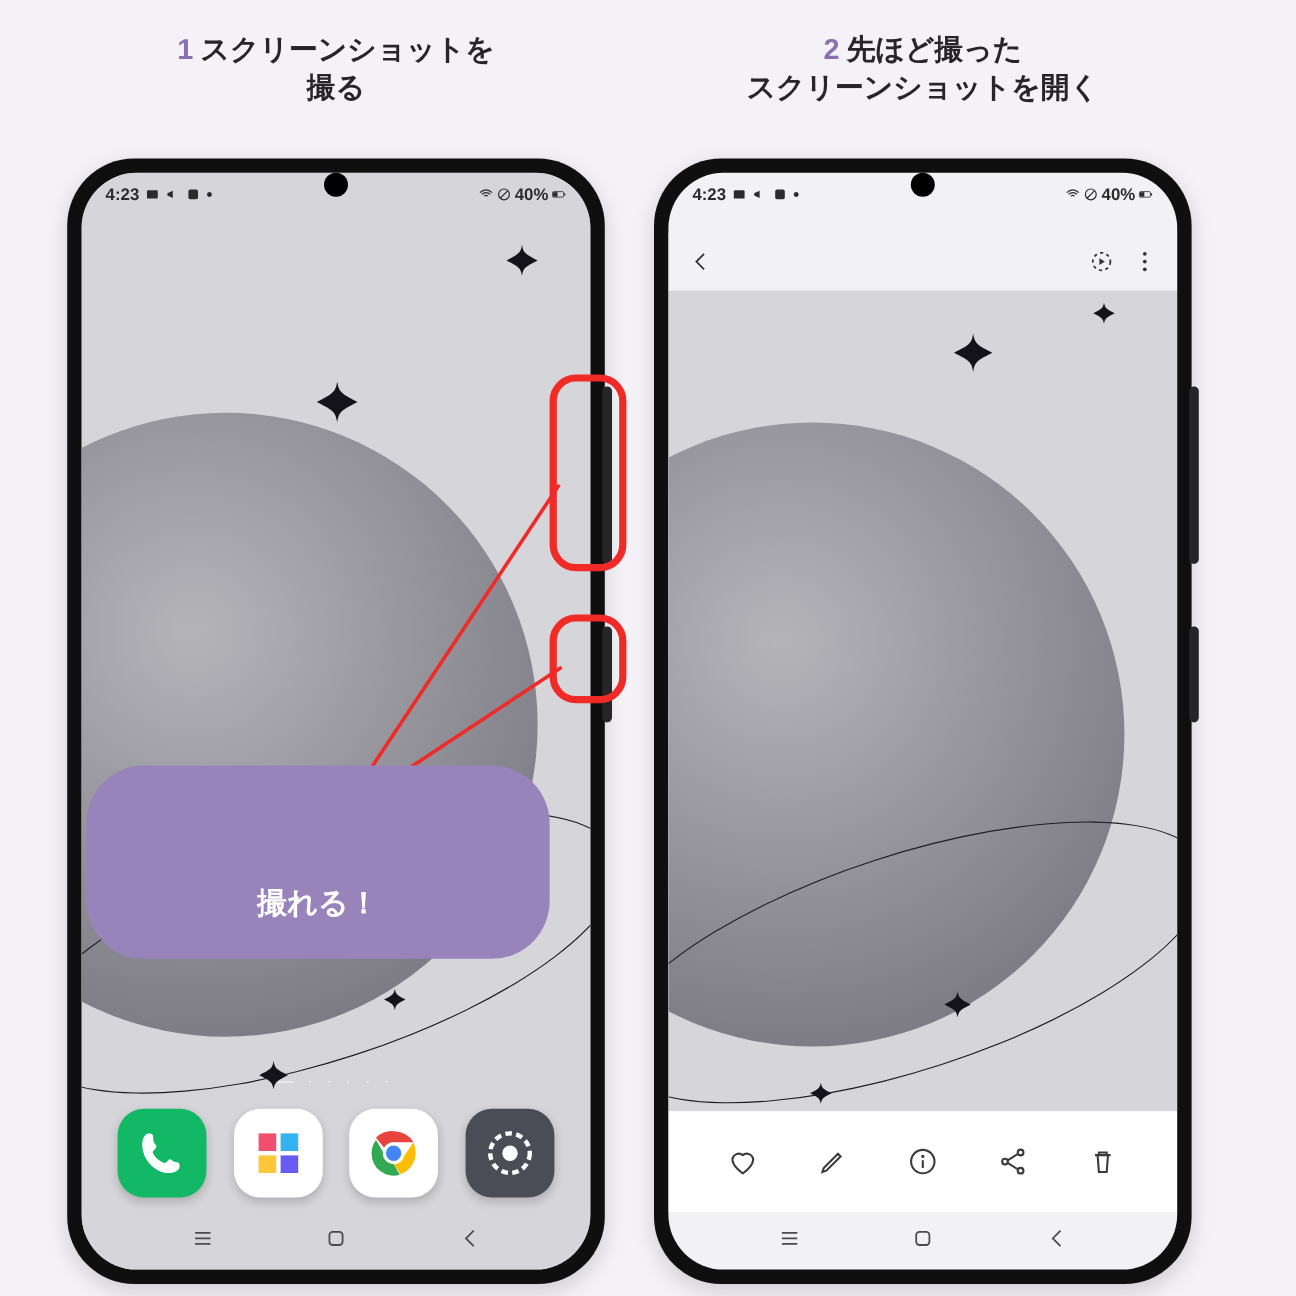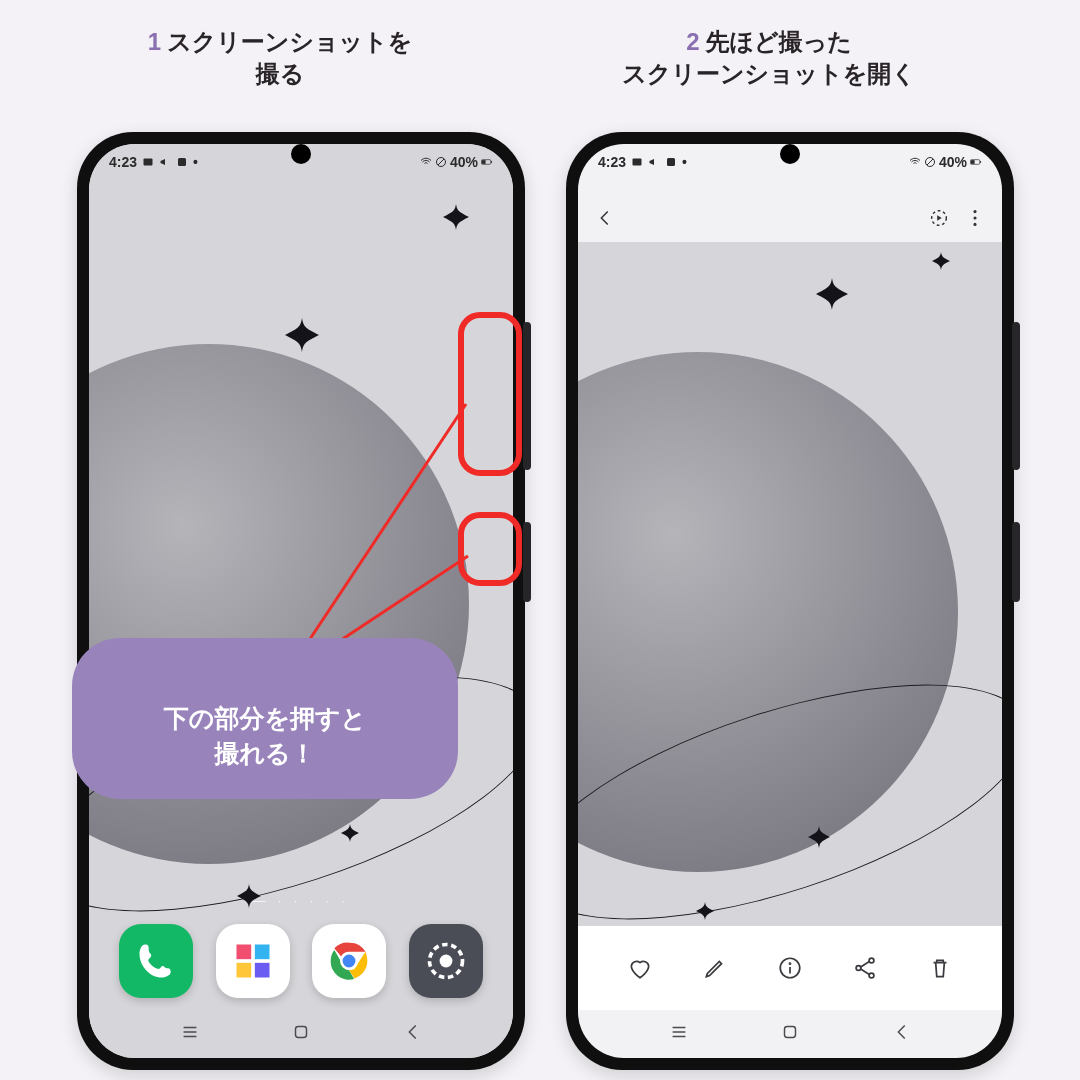--- a/index.html
+++ b/index.html
@@ -38,21 +38,20 @@
     position: absolute;
     left: 50%;
     transform: translateX(-50%);
     top: 132px;
     width: 448px;
     height: 938px;
     border-radius: 56px;
     background: #0f0f10;
     padding: 12px;
     box-shadow: 0 6px 18px rgba(0,0,0,.15);
-    margin-left: 21px;
   }
   
   .phone .side-btn {
     position: absolute;
     right: -6px;
     width: 8px;
     background: #262628;
     border-radius: 4px;
   }
   .phone .side-volume { top: 190px; height: 148px; }
@@ -296,21 +295,21 @@
     <div class="highlight" style="left:438px; top:312px; width:64px; height:164px;"></div>
     <div class="highlight" style="left:438px; top:512px; width:64px; height:74px;"></div>
 
     <svg width="520" height="1000" style="position:absolute; left:0; top:0; pointer-events:none">
       <line class="call-line" x1="280" y1="654" x2="446" y2="404"></line>
       <line class="call-line" x1="300" y1="654" x2="448" y2="556"></line>
     </svg>
 
     <div class="callout" style="left:52px; top:638px; width:386px;">
       <br>
-      <span>下の部分を押すと</span><br>
+      <br>
       <span>撮れる！</span>
     </div>
   </div>
 
   <div class="col right">
     <div class="heading">
       <span class="num">2</span><span>先ほど撮った</span><br>
       <span>スクリーンショットを開く</span>
     </div>
 

